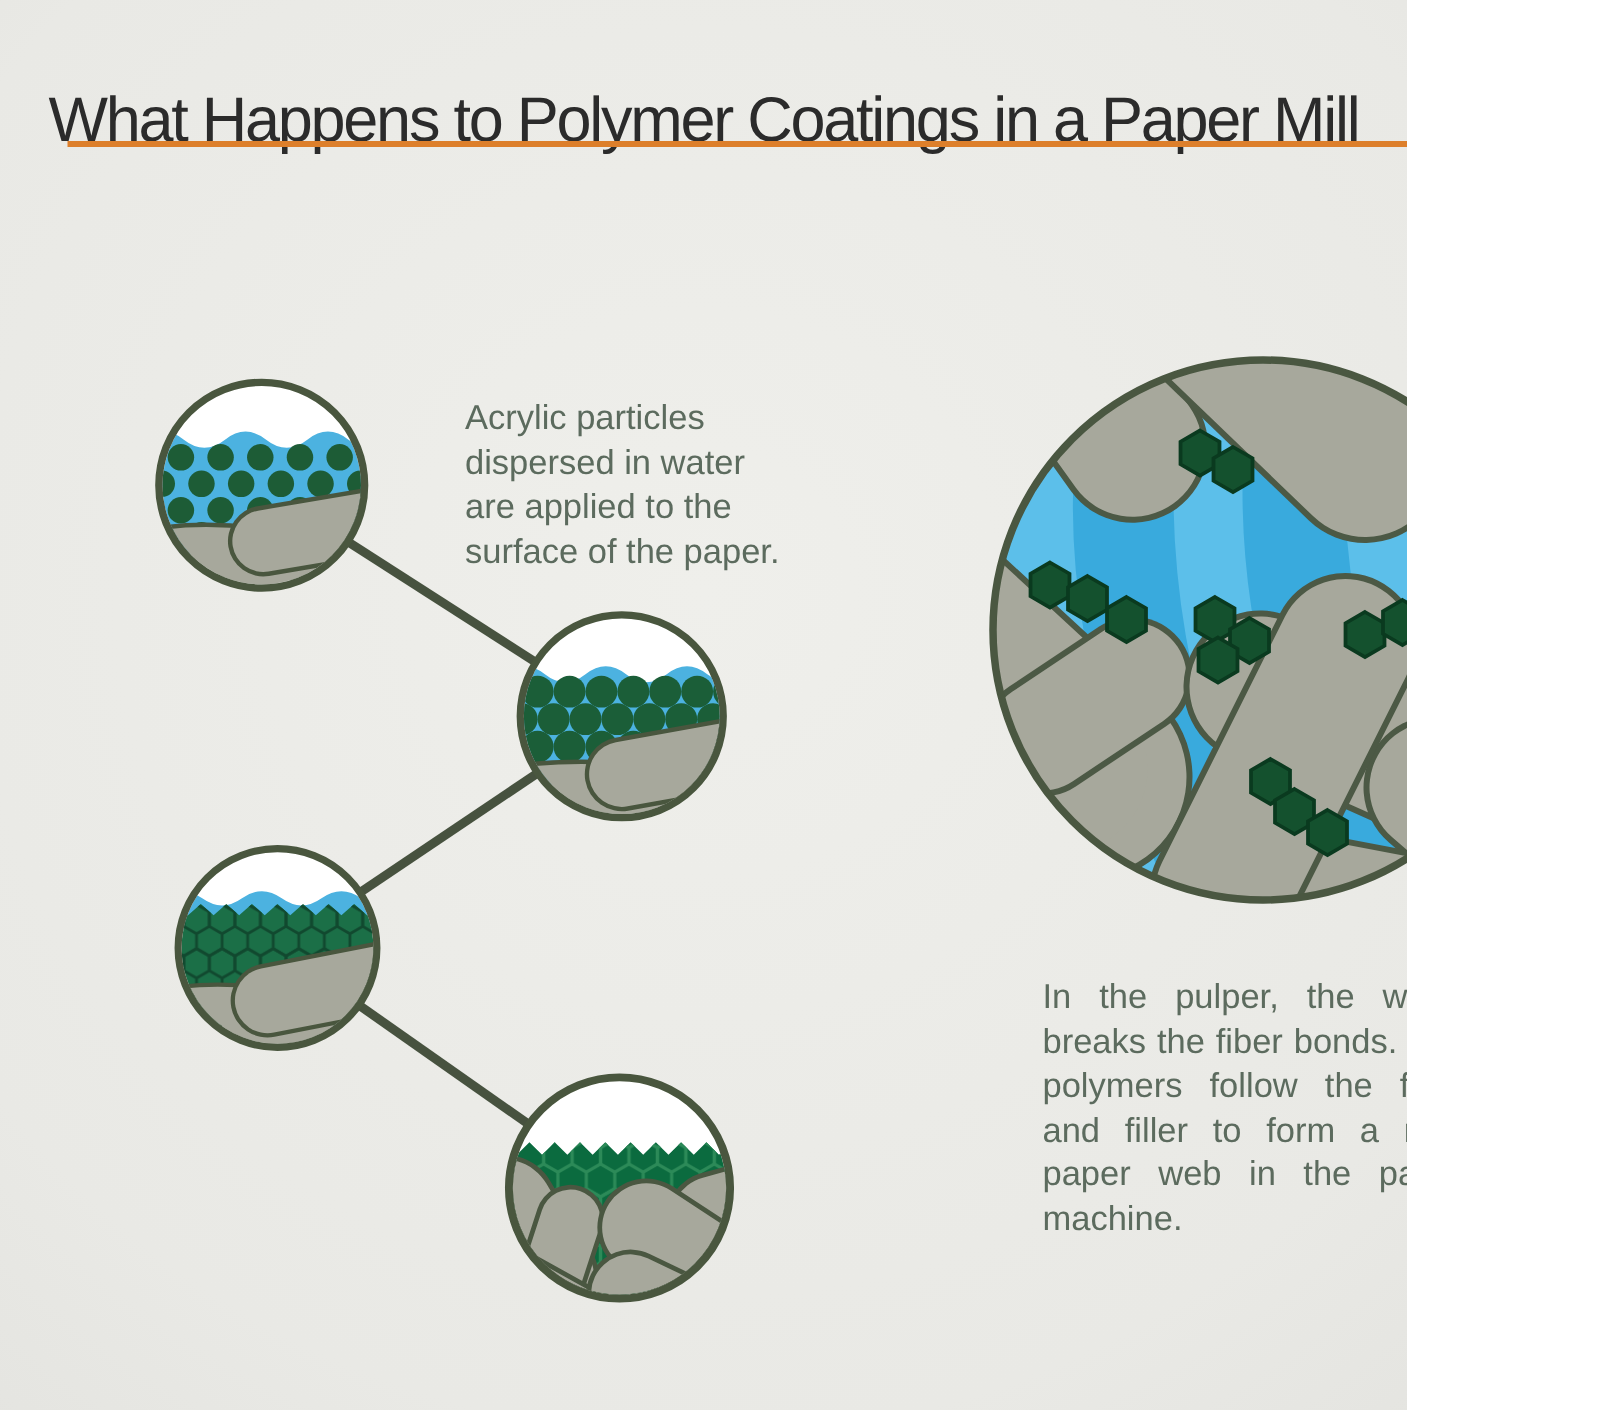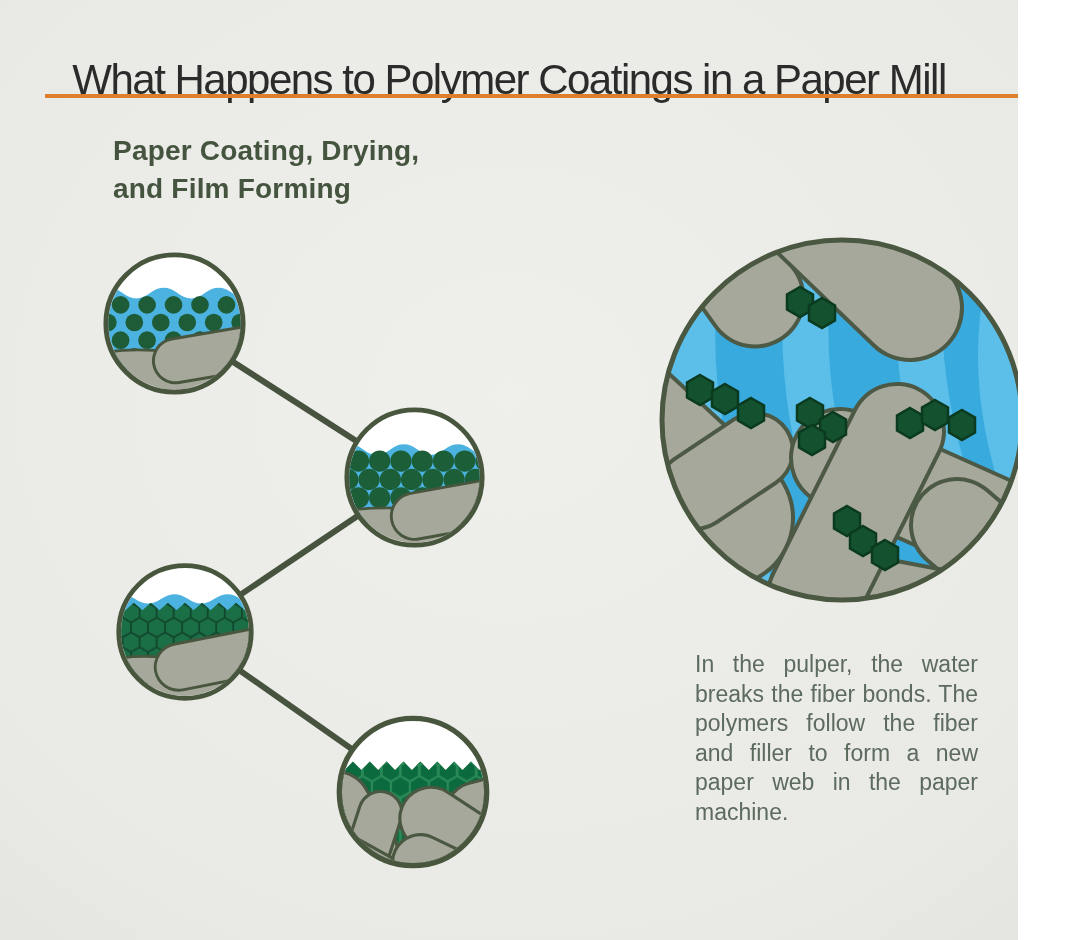--- a/index.html
+++ b/index.html
@@ -1,18 +1,18 @@
 <!DOCTYPE html>
 <html><head>
 <meta charset="utf-8">
 <style>
   html,body{margin:0;padding:0;}
   body{font-family:"Liberation Sans","DejaVu Sans",sans-serif;}
   .canvas{
-    position:relative;width:1018px;height:940px;overflow:hidden;
+    position:relative;width:938px;height:940px;overflow:hidden;
     background:radial-gradient(ellipse 120% 115% at 50% 42%, #efefeb 0%, #e9e9e5 52%, #e0e0dc 80%, #d2d2ce 100%);
   }
   .title{
     position:absolute;left:0;right:0;top:28px;text-align:center;
     font-size:42px;font-weight:400;letter-spacing:-1.5px;color:#2b2b2b;
     white-space:nowrap;
   }
   .divider{position:absolute;left:45px;top:94px;width:975px;height:4px;background:#dd7f2b;}
   .section-heading{
     position:absolute;font-size:28px;line-height:38px;font-weight:700;
@@ -35,22 +35,20 @@
   svg{position:absolute;display:block;}
 </style>
 </head>
 <body>
 
 <div class="canvas">
 
   <h1 class="title">What Happens to Polymer Coatings in a Paper Mill</h1>
   <div class="divider"></div>
 
-  <div class="section-heading heading-left">Paper Coating, Drying,
-and Film Forming</div>
 
   <svg style="left:0;top:0" width="1065" height="940" viewBox="0 0 1065 940">
     <g stroke="#47523f" stroke-width="6">
       <line x1="174" y1="324" x2="414" y2="478"></line>
       <line x1="414" y1="478" x2="185" y2="632"></line>
       <line x1="185" y1="632" x2="413" y2="792"></line>
     </g>
   </svg>
 
   <svg width="0" height="0">
@@ -235,15 +233,19 @@
         <use href="#hexBig" transform="translate(280,182)"></use>
         <use href="#hexBig" transform="translate(307,192)"></use>
         <use href="#hexBig" transform="translate(192,288)"></use>
         <use href="#hexBig" transform="translate(208,308)"></use>
         <use href="#hexBig" transform="translate(230,322)"></use>
       </g>
     </g>
     <circle cx="187" cy="187" r="180" fill="none" stroke="#4a5741" stroke-width="5"></circle>
   </svg>
 
+  <div class="caption cap-1">Acrylic particles
+dispersed in water
+are applied to the
+surface  of the paper.</div>
   <div class="cap-repulp">In the pulper, the water breaks the fiber bonds. The polymers follow the fiber and filler to form a new paper web in the paper machine.</div>
 
 </div>
 
 </body></html>

